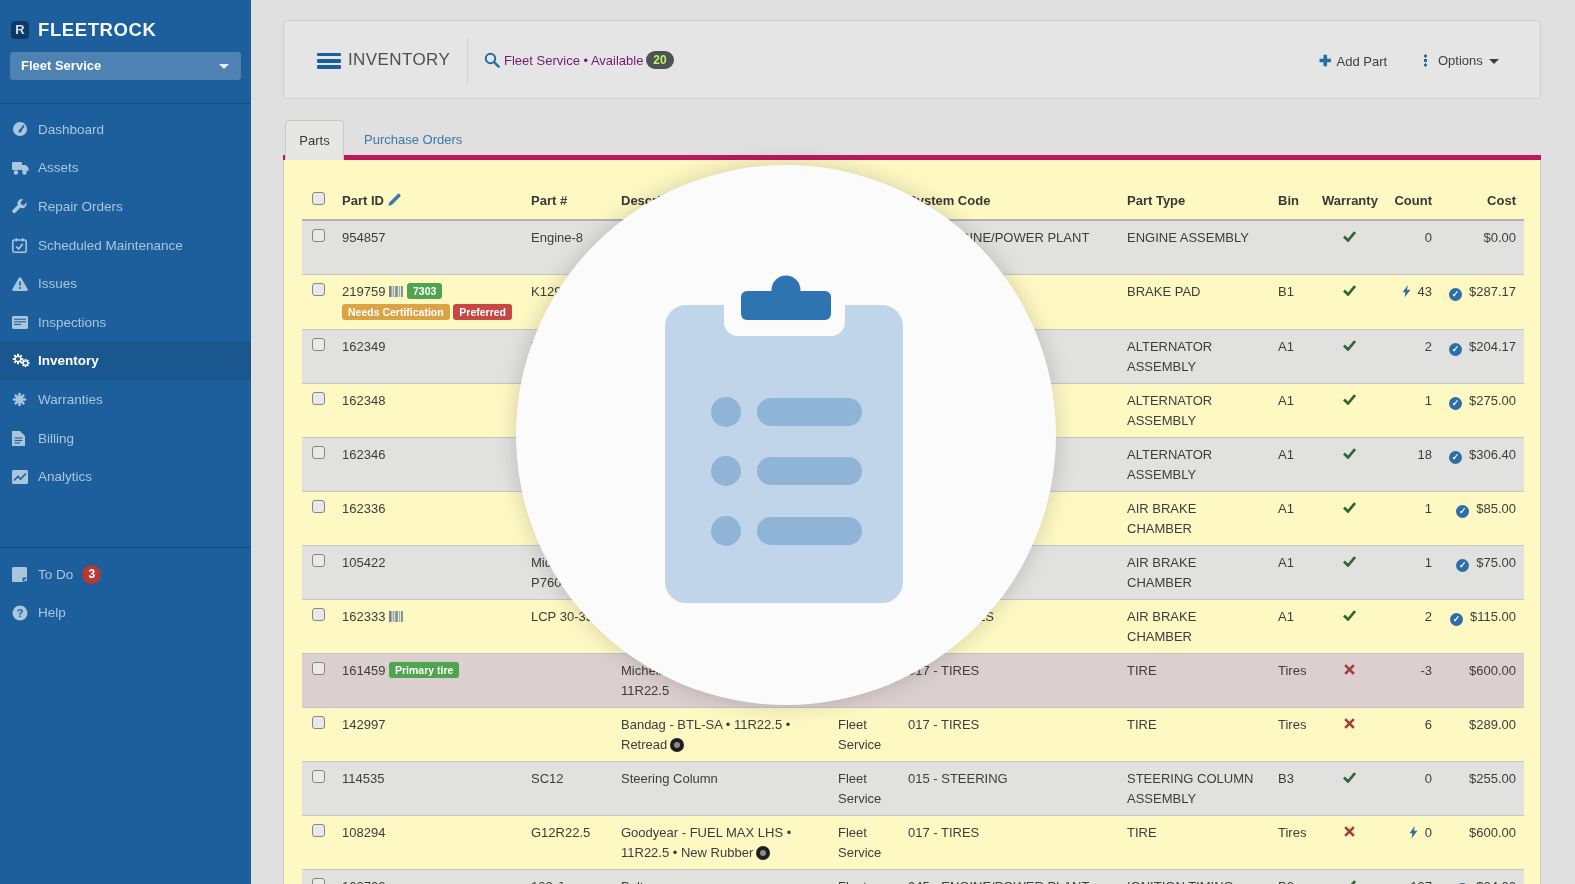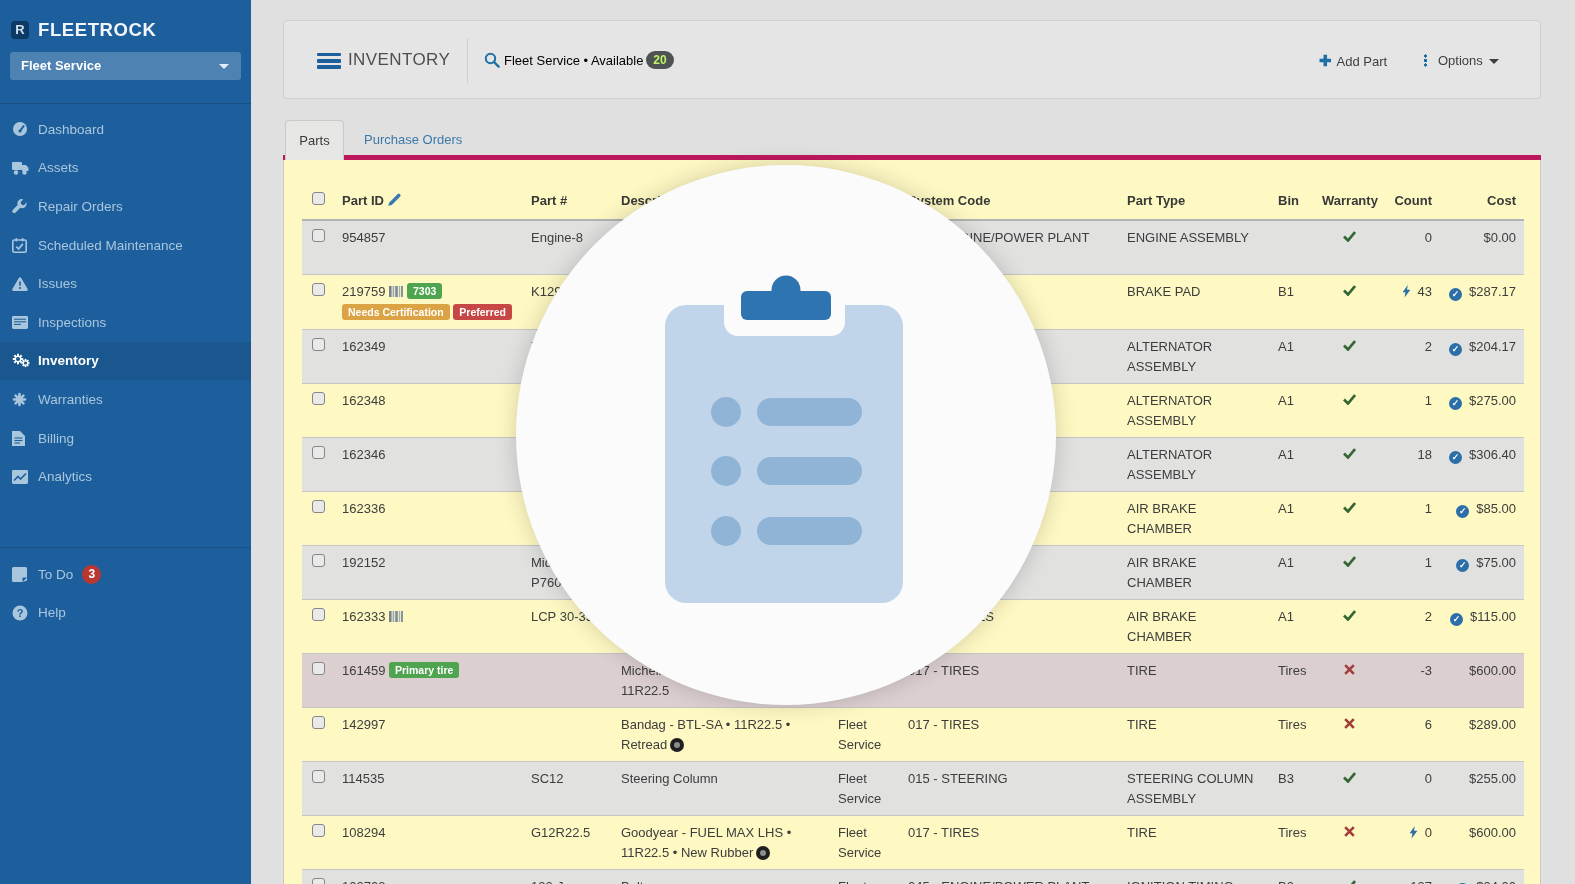--- a/index.html
+++ b/index.html
@@ -24,21 +24,21 @@
 .todo-badge { display:inline-block; margin-left:9px; width:19px; height:19px; background:#b93732; border-radius:50%; color:#fff; font-size:12px; font-weight:bold; text-align:center; line-height:19px; }
 
 
 #main { position:absolute; left:251px; top:0; width:1324px; height:884px; background:#e0e0e0; }
 #topcard { position:absolute; left:32px; top:20px; width:1258px; height:79px; background:#e5e5e5; border:1px solid #cfcfcf; border-radius:4px; }
 #burger { position:absolute; left:33px; top:32px; width:24px; }
 #burger div { height:3.4px; background:#1d5f9c; margin-bottom:2.8px; border-radius:1px; }
 #h-title { position:absolute; left:64px; top:29px; font-size:17px; line-height:20px; color:#4f4f4f; letter-spacing:0.4px; }
 #h-vline { position:absolute; left:183px; top:17px; height:45px; border-left:1px solid #d0d0d0; }
 #h-search { position:absolute; left:200px; top:31px; }
-#h-sub { position:absolute; left:220px; top:32px; font-size:13px; line-height:15px; color:#000000; }
+#h-sub { position:absolute; left:220px; top:32px; font-size:13px; line-height:15px; color:#701a75; }
 #h-badge { position:absolute; left:362px; top:30px; min-width:28px; height:18px; background:#4e5255; border-radius:9px; color:#bef264; font-size:12px; font-weight:bold; text-align:center; line-height:18px; padding:0 7px; }
 #h-add { position:absolute; left:1035px; top:32px; font-size:13px; line-height:15px; color:#3f3f3f; }
 #h-add .plus { color:#1d6fa5; font-weight:bold; font-size:15px; margin-right:5px; }
 #h-opt { position:absolute; left:1140px; top:32px; font-size:13px; line-height:15px; color:#3f3f3f; }
 #h-opt .dots { display:inline-block; width:3px; height:13px; margin-right:11px; vertical-align:-2px; background:radial-gradient(circle 1.7px at 1.5px 2px, #1d6fa5 1.6px, transparent 1.8px), radial-gradient(circle 1.7px at 1.5px 6.5px, #1d6fa5 1.6px, transparent 1.8px), radial-gradient(circle 1.7px at 1.5px 11px, #1d6fa5 1.6px, transparent 1.8px); }
 #h-opt .car { display:inline-block; margin-left:6px; width:0; height:0; border-left:5px solid transparent; border-right:5px solid transparent; border-top:5px solid #3f3f3f; vertical-align:middle; }
 
 
 #tabs { position:absolute; left:32px; top:120px; width:1258px; height:40px; border-bottom:5px solid #be185d;text-decoration:underline; }
 #tab1 { position:absolute; left:2px; top:0px; width:59px; height:40px; background:#e6e6e5; border:1px solid #c9c9c9; border-bottom:none; border-radius:4px 4px 0 0; text-align:center; line-height:39px; font-size:13px; color:#3a3a3a; }
@@ -370,21 +370,21 @@
             <td>AIR BRAKE CHAMBER</td>
             <td>A1</td>
             <td class="war"><svg width="13" height="11" viewBox="0 0 13 11">
                 <path d="M1 5.5 L5 9.5 L12 1" stroke="#346635" stroke-width="2.7" fill="none"></path>
               </svg></td>
             <td class="num">1</td>
             <td class="num"><span class="ccirc">✓</span>$85.00</td>
           </tr>
     <tr class="r odd">
             <td style="padding-left:10px"><span class="cb"></span></td>
-            <td>192152</td>
+            <td>105422</td>
             <td>Midland P7600</td>
             <td>Air Brake Chamber</td>
             <td>Fleet Service</td>
             <td>043 - BRAKES</td>
             <td>AIR BRAKE CHAMBER</td>
             <td>A1</td>
             <td class="war"><svg width="13" height="11" viewBox="0 0 13 11">
                 <path d="M1 5.5 L5 9.5 L12 1" stroke="#346635" stroke-width="2.7" fill="none"></path>
               </svg></td>
             <td class="num">1</td>

